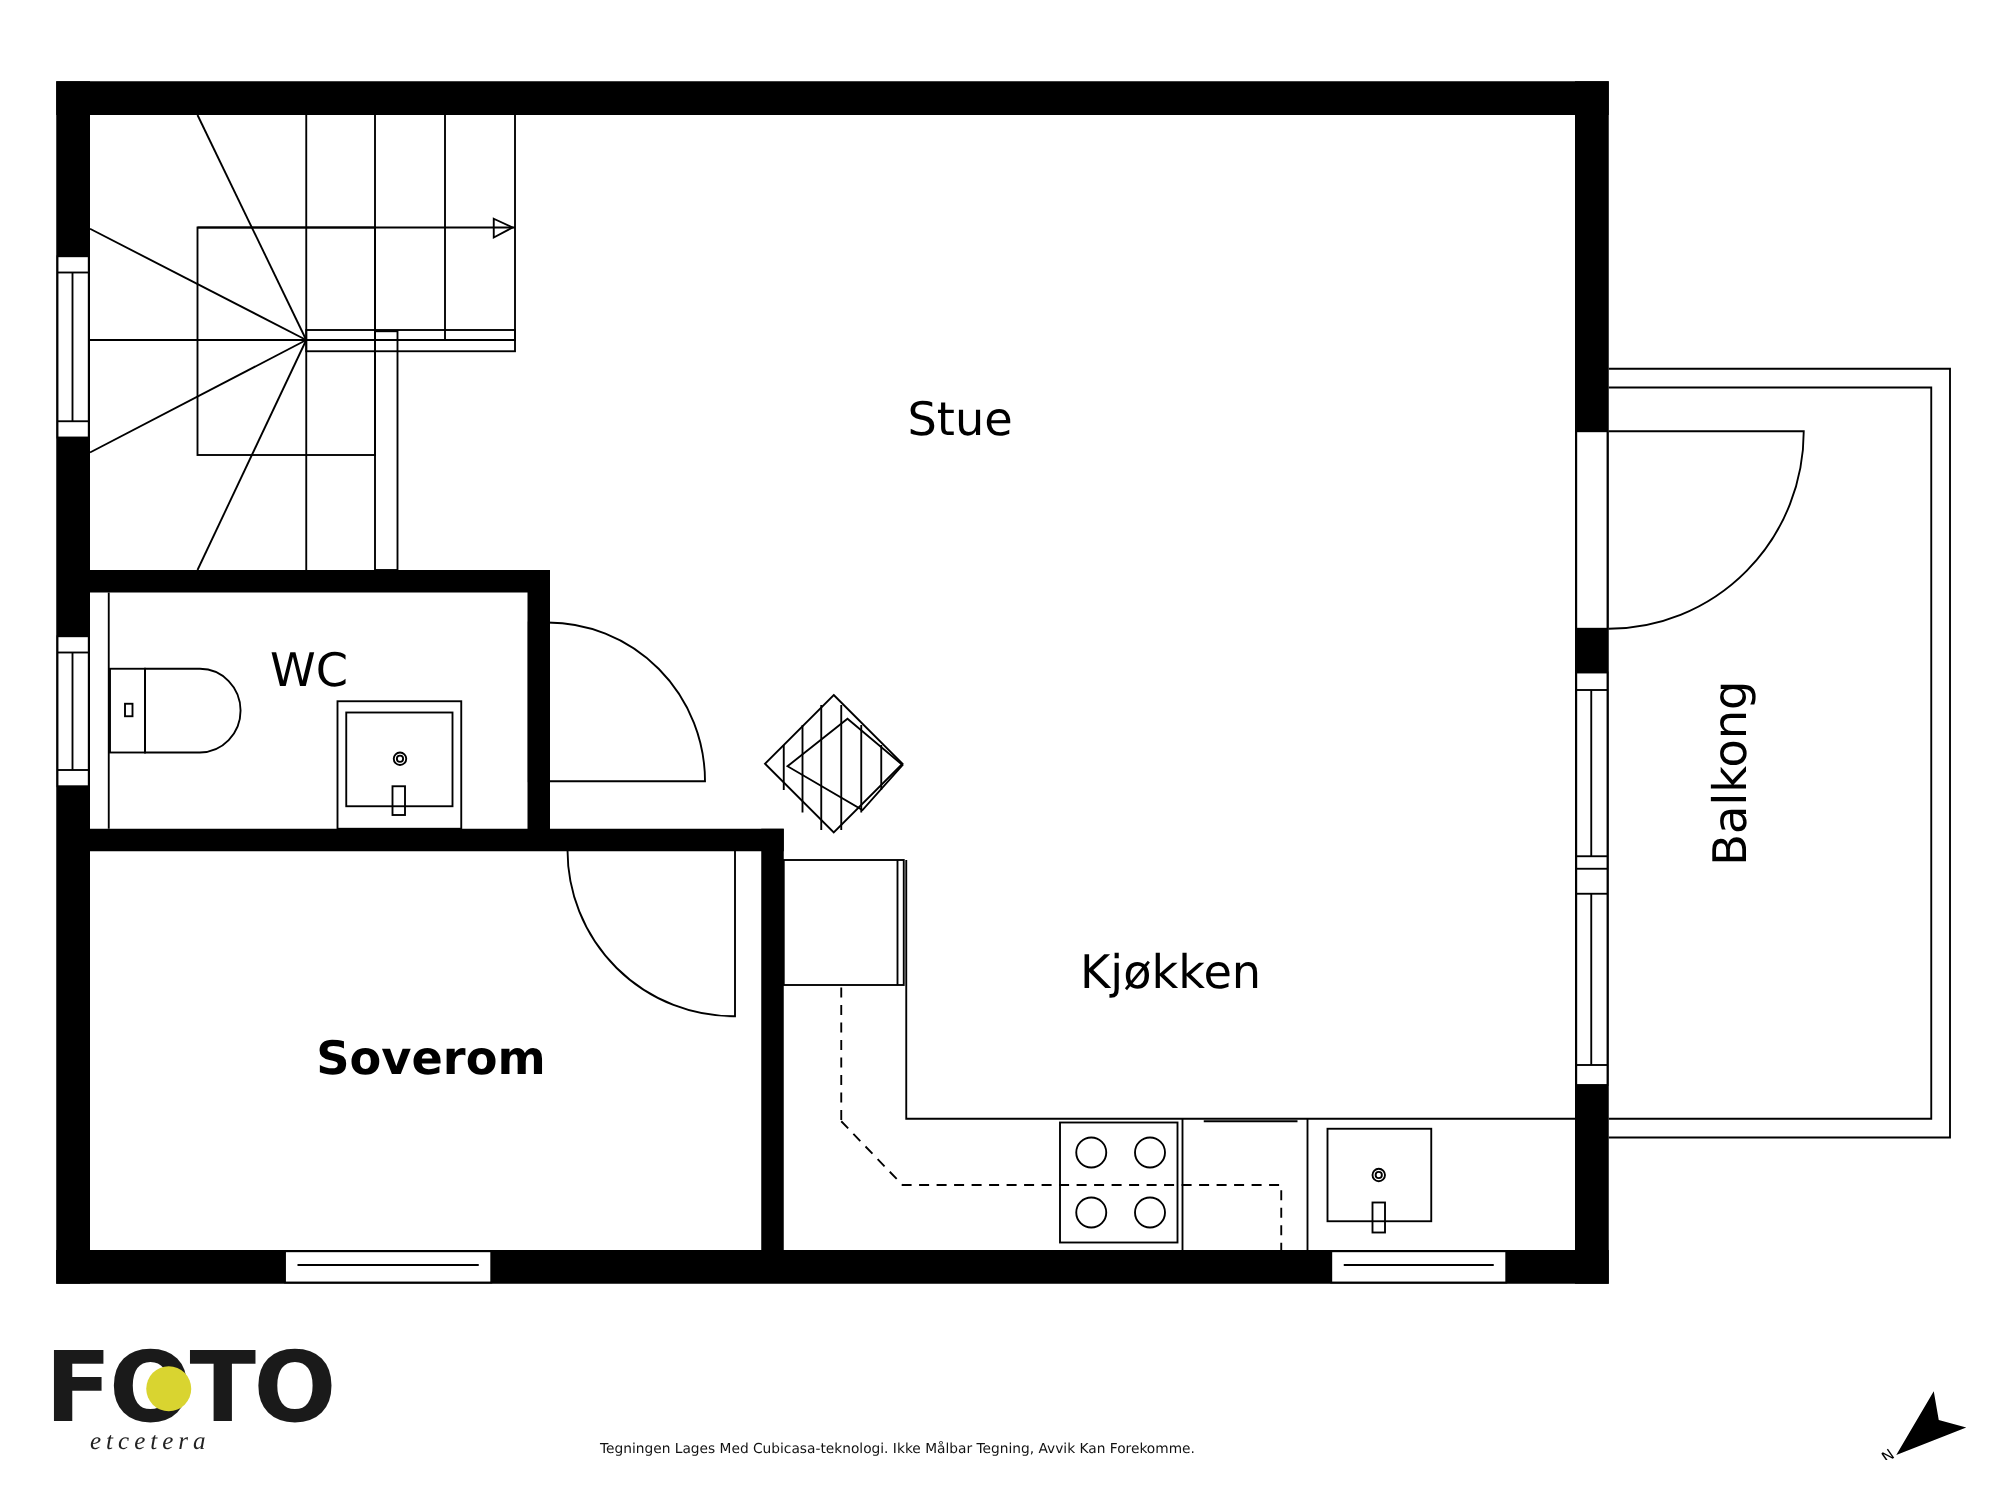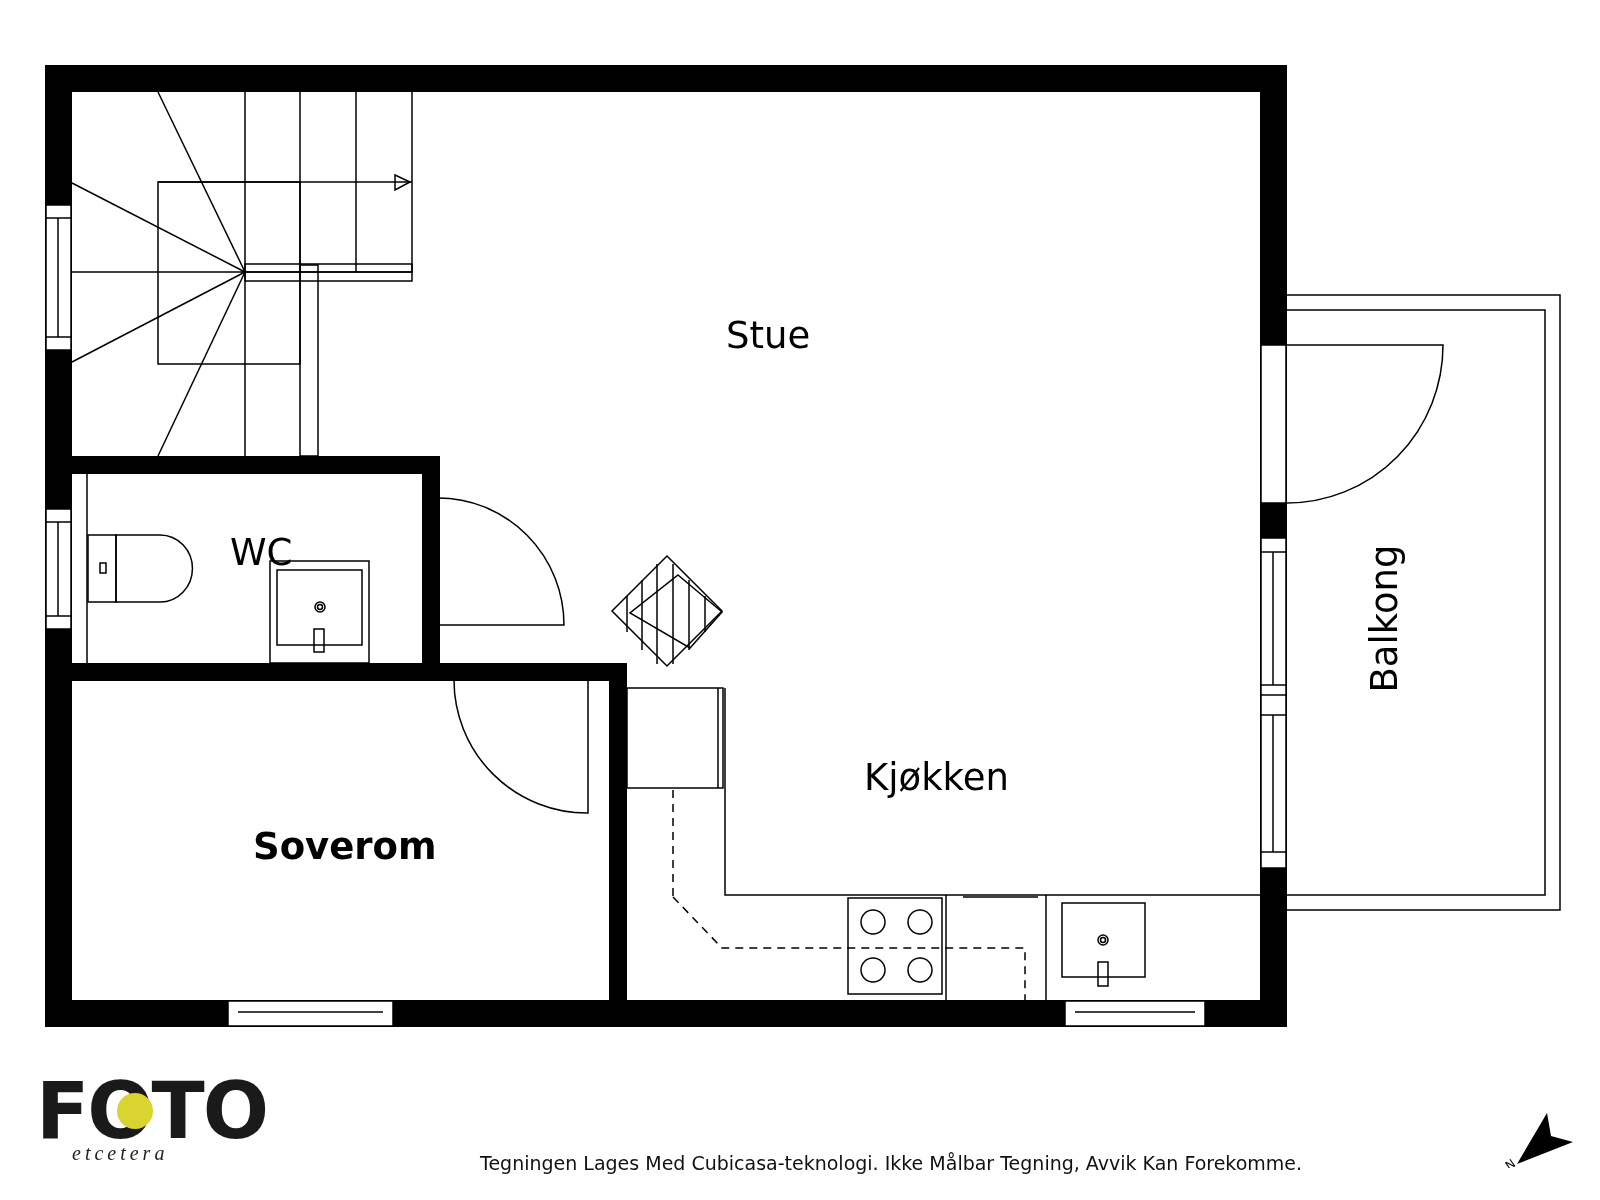--- a/index.html
+++ b/index.html
@@ -1,19 +1,19 @@
 <!DOCTYPE html>
 <html><head>
 <meta charset="utf-8">
 <style>
   html,body{margin:0;padding:0;background:#fff;}
   body{width:1600px;height:1200px;position:relative;overflow:hidden;font-family:"DejaVu Sans",sans-serif;}
   svg{position:absolute;left:0;top:0;}
   .room-label{position:absolute;font-family:"DejaVu Sans",sans-serif;color:#000;font-size:37px;white-space:nowrap;}
-  .disclaimer{position:absolute;left:480px;top:1152px;font-size:19px;color:#111;white-space:nowrap;}
+  .disclaimer{position:absolute;left:480px;top:1152px;font-size:11px;color:#111;white-space:nowrap;}
   .logo{position:absolute;left:36px;top:1072px;width:260px;height:100px;}
   .logo-word{position:absolute;left:0;top:0;font-family:"DejaVu Sans",sans-serif;font-weight:bold;font-size:78px;letter-spacing:-2px;color:#1a1a1a;line-height:78px;}
   .logo-sub{position:absolute;left:36px;top:70px;font-family:Liberation Serif, serif;font-style:italic;font-size:20px;letter-spacing:4px;color:#222;}
   .compass{position:absolute;left:1505px;top:1108px;width:70px;height:60px;}
 </style>
 </head>
 <body>
 
 <svg width="1600" height="1200" viewBox="0 0 1600 1200">
 
@@ -124,21 +124,21 @@
     <line x1="1046" y1="895" x2="1046" y2="1000"></line>
     <line x1="963" y1="897" x2="1038" y2="897"></line>
     <rect x="1062" y="903" width="83" height="74"></rect>
     <circle cx="1103" cy="940" r="5"></circle>
       <circle cx="1103" cy="940" r="2.5"></circle>
     <rect x="1098" y="962" width="10" height="24"></rect>
   </g>
 </svg>
 
 <div class="room-label" style="left:726px;top:314px;">Stue</div>
-<div class="room-label" style="left:230px;top:515px;margin-top:16px;">WC</div>
+<div class="room-label" style="left:216px;top:515px;">WC</div>
 <div class="room-label" style="left:253px;top:825px;font-weight:bold;">Soverom</div>
 <div class="room-label" style="left:864px;top:756px;">Kjøkken</div>
 <div class="room-label" style="left:1310px;top:597px;transform:rotate(-90deg);transform-origin:center;">Balkong</div>
 
 <div class="logo">
   <div class="logo-word">FOTO</div>
   <div style="position:absolute;left:81px;top:21px;width:36px;height:36px;border-radius:50%;background:#d9d430;"></div>
   <div class="logo-sub">etcetera</div>
 </div>
 

